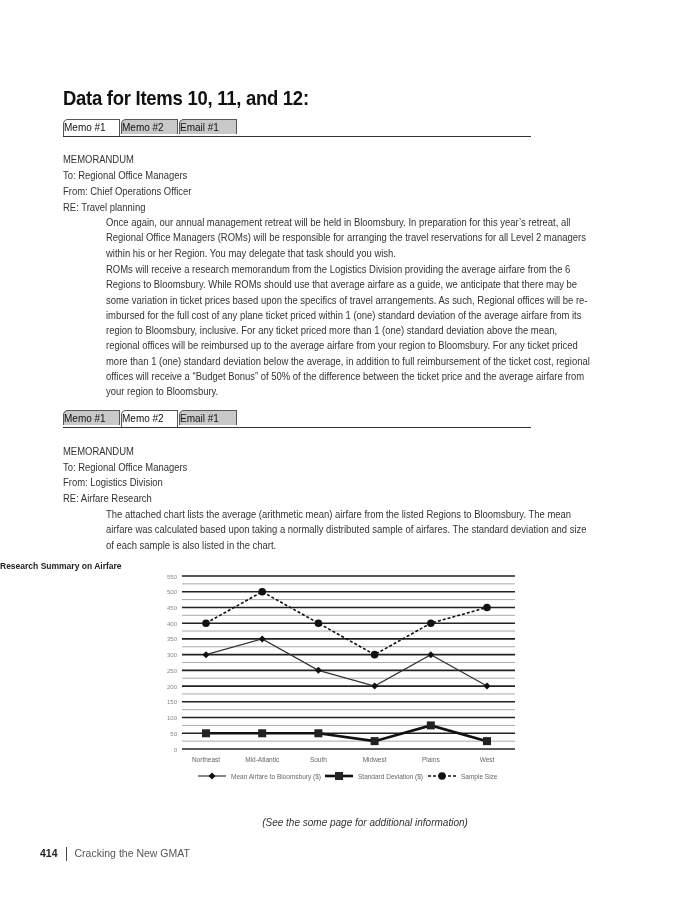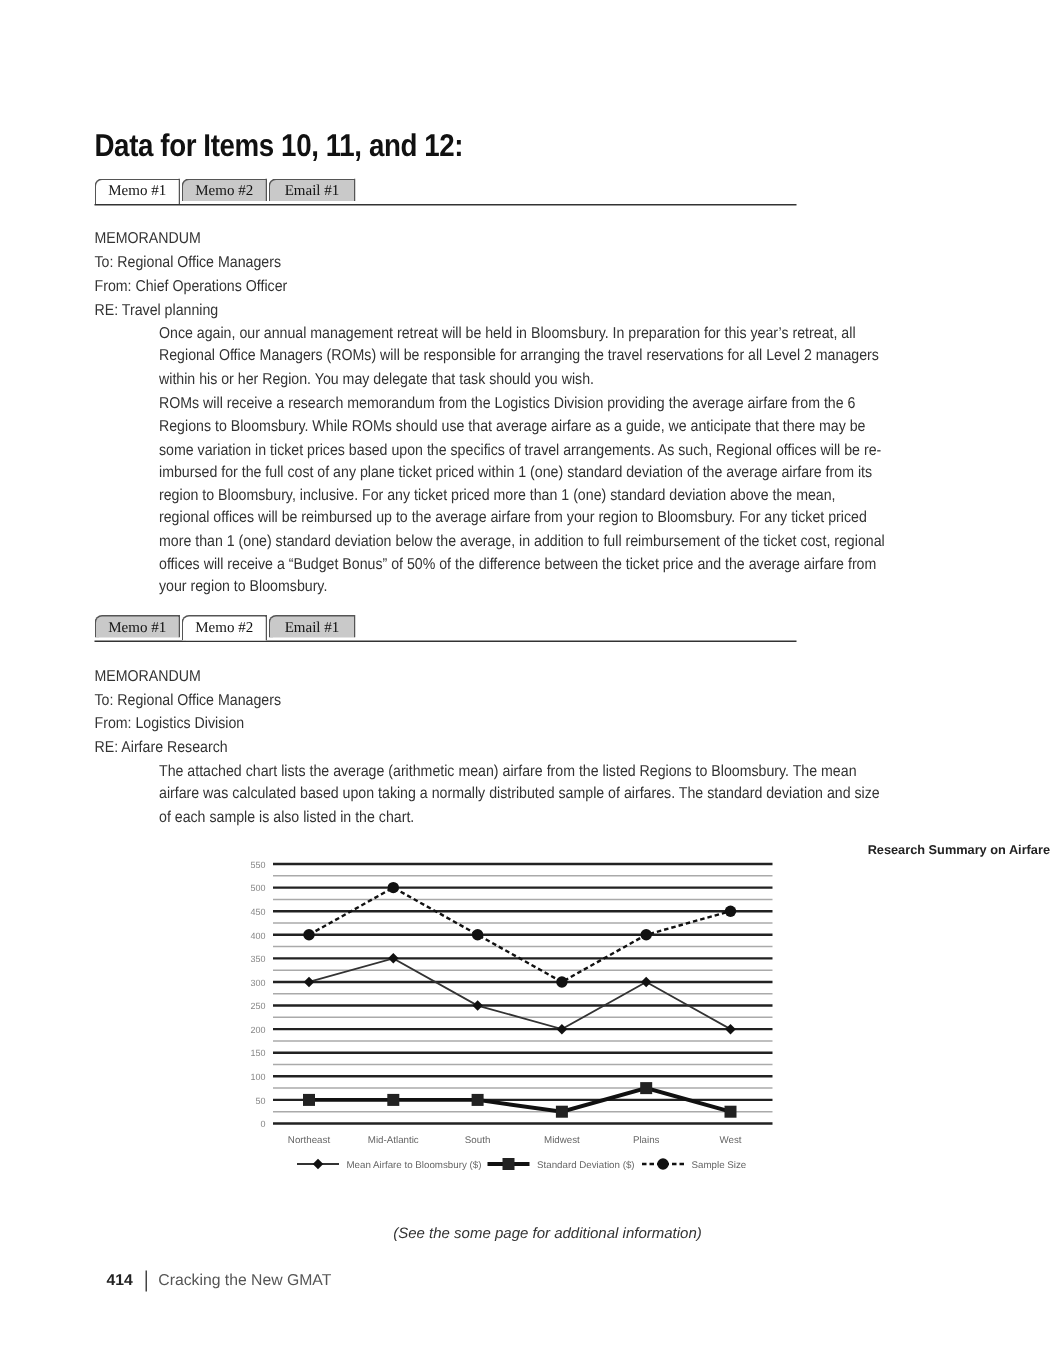--- a/index.html
+++ b/index.html
@@ -1,25 +1,25 @@
 <!DOCTYPE html>
 <html><head>
 <meta charset="utf-8">
 <style>
   html, body { margin:0; padding:0; background:#ffffff; }
   body { width:700px; height:910px; position:relative; overflow:hidden; color:#222; font-family:"Liberation Sans", sans-serif; }
   .title { position:absolute; left:63px; top:86px; font-family:"Liberation Sans", sans-serif; font-weight:bold; font-size:21px; letter-spacing:-0.3px; color:#111; transform:scaleX(0.88); transform-origin:left; white-space:nowrap; }
   .tabbar { position:absolute; left:63px; height:17px; width:468px; border-bottom:1px solid #333; }
-  .tab { position:absolute; top:0; height:15px; border:1px solid #555; border-bottom:none; border-top-left-radius:5px; font-family:Liberation Serif, serif; font-size:10px; line-height:15px; text-align:center; color:#111; background:#c9c9c9; box-sizing:border-box; }
+  .tab { position:absolute; top:0; height:15px; border:1px solid #555; border-bottom:none; border-top-left-radius:5px; font-family:Liberation Sans, sans-serif; font-size:10px; line-height:15px; text-align:left; color:#111; background:#c9c9c9; box-sizing:border-box; }
   .tab.active { background:#fff; height:17px; }
   .hdr { position:absolute; left:63px; font-size:10.5px; color:#333; white-space:nowrap; transform:scaleX(0.9); transform-origin:left; }
   .para { position:absolute; left:106px; width:540px; font-size:10.5px; line-height:15.3px; color:#333; transform:scaleX(0.9); transform-origin:left; }
-  .chart-title { position:absolute; left:0; width:700px; top:561px; text-align:right; font-size:8.5px; font-weight:bold; color:#222; box-sizing:border-box; }
+  .chart-title { position:absolute; left:0; width:700px; top:561px; text-align:left; font-size:8.5px; font-weight:bold; color:#222; box-sizing:border-box; }
   .note { position:absolute; left:0; width:700px; top:817px; text-align:center; font-size:10px; font-style:italic; color:#333; padding-left:30px; box-sizing:border-box; }
-  .footer { position:absolute; left:40px; top:847px; font-size:10.5px; color:#555; white-space:nowrap;margin-left:31px; }
+  .footer { position:absolute; left:40px; top:847px; font-size:10.5px; color:#555; white-space:nowrap; }
   .footer .pg { font-weight:bold; color:#222; }
   .footer .bar { display:inline-block; width:1px; height:14px; background:#444; vertical-align:middle; margin:0 8px; }
 </style>
 </head>
 <body>
 
 <div class="title">Data for Items 10, 11, and 12:</div>
 
 <div class="tabbar" style="top:119px;">
   <div class="tab active" style="left:0;width:57px;">Memo #1</div>

